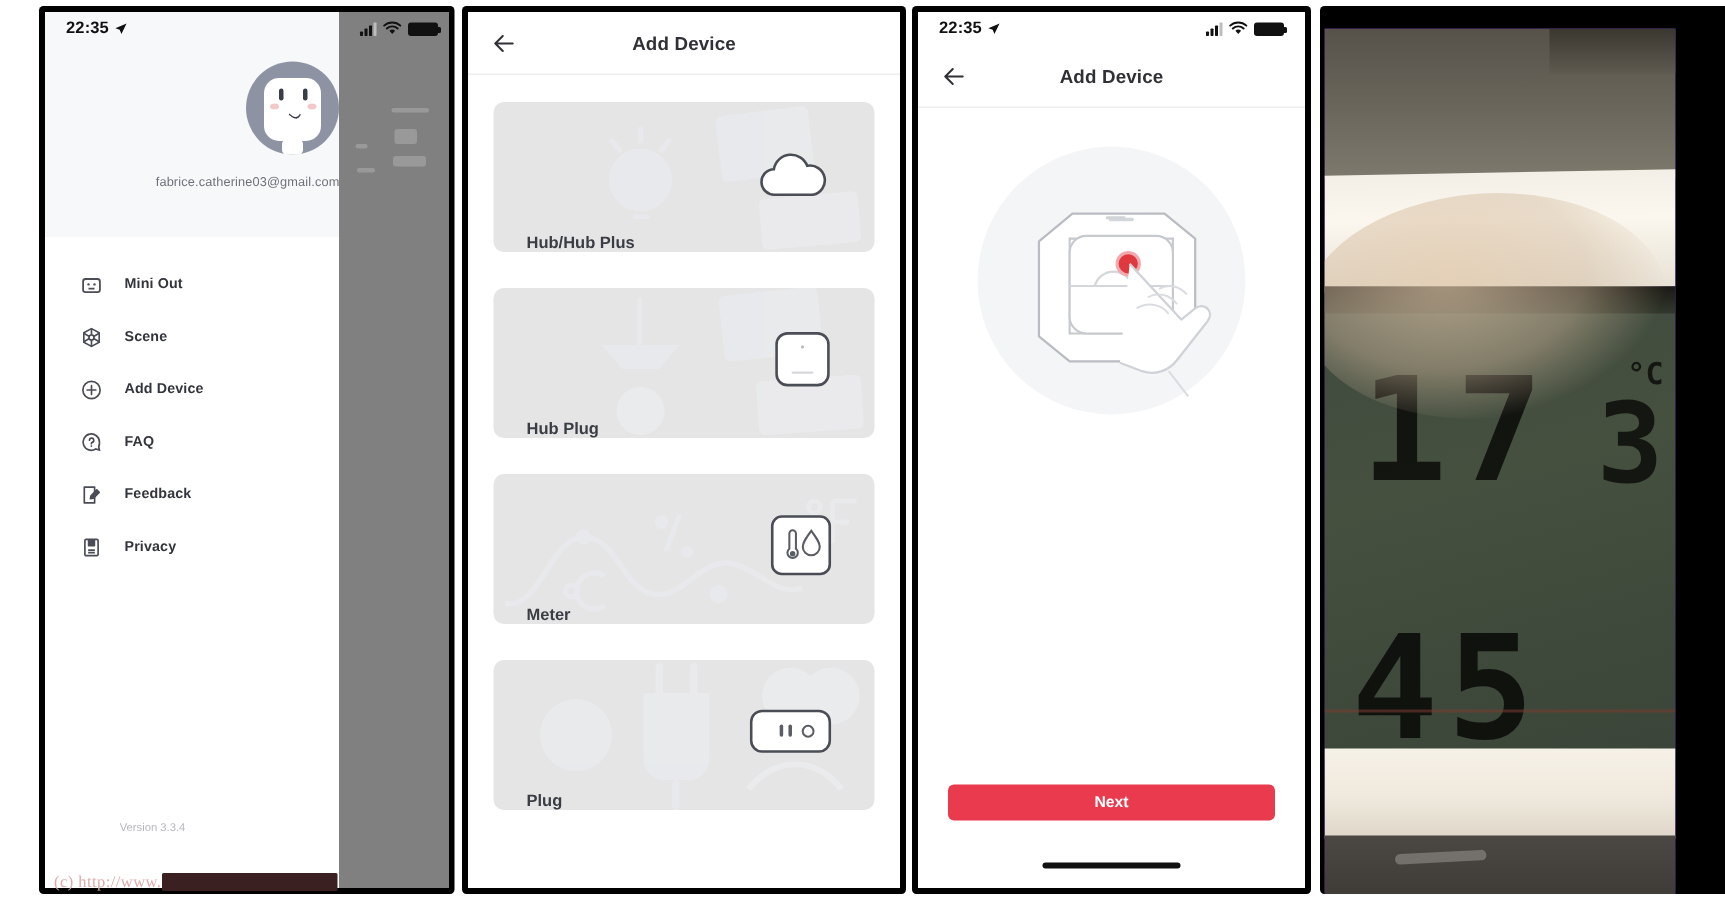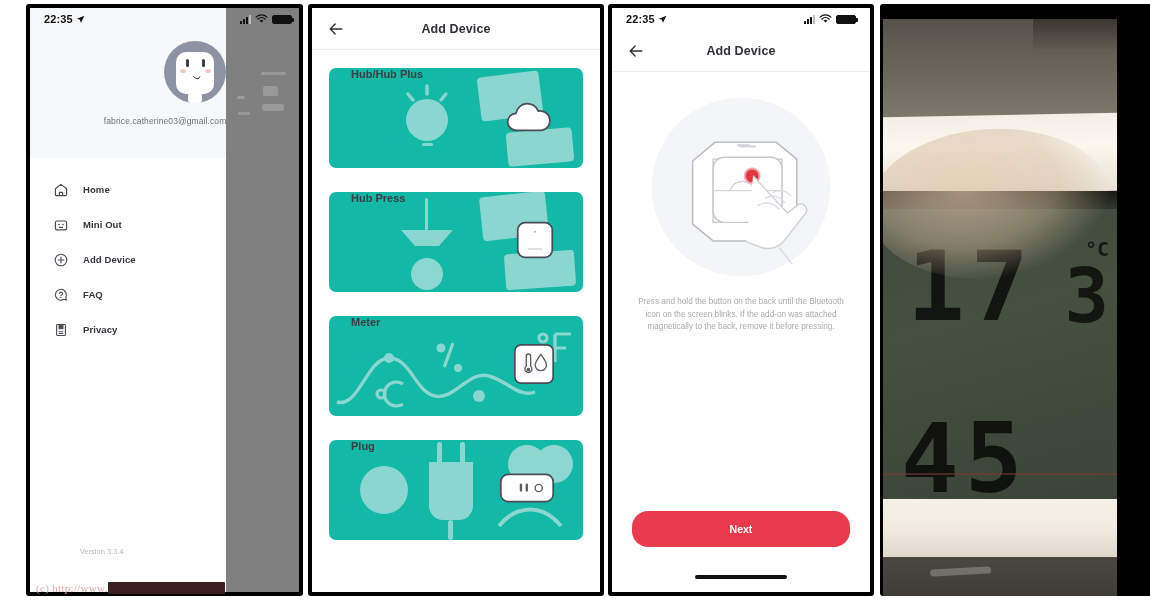--- a/index.html
+++ b/index.html
@@ -146,23 +146,23 @@
   .nav-back {
     position: absolute; left: 14px; top: 50%; transform: translateY(-50%);
     width: 20px; height: 20px; color: #2f3136; cursor: pointer;
   }
   .nav-title {
     width: 100%; text-align: center; font-size: 12.5px;
     font-weight: bold; color: #2f3136; letter-spacing: .1px;
   }
   .cards { padding: 18px 17px 0 17px; }
   .dev-card {
-    position: relative; height: 100px; background: #14b8a6;
+    position: relative; height: 100px; background: #e5e5e5;
     border-radius: 7px; margin-bottom: 24px; overflow: hidden;
-    display: flex; align-items: flex-start; cursor: pointer;
+    display: flex; align-items: flex-end; cursor: pointer;
   }
   .dev-card .dc-label {
     position: relative; z-index: 3; margin-left: 22px;
     font-size: 11px; font-weight: bold; color: #3a3d44;
   }
   .dev-card .dc-art {
     position: absolute; right: 28px; top: 50%; transform: translateY(-50%);
     z-index: 3; color: #4a4d55;
   }
   .dev-card .dc-bg {
@@ -173,21 +173,21 @@
   #p3 { left: 588px; top: 4px; width: 266px; height: 592px; padding: 4px; }
   #p3 .screen { left: 4px; top: 4px; width: 258px; height: 584px; }
   .meter-body { padding-top: 22px; }
   .illus-wrap { display: flex; justify-content: center; }
   .instructions {
     margin: 16px 18px 0 18px; text-align: center;
     font-size: 8.2px; line-height: 1.55; color: #a7aaae;
   }
   .next-btn {
     position: absolute; left: 20px; right: 20px; bottom: 45px;
-    height: 36px; background: #ea3a4e; border-radius: 16px;
+    height: 24px; background: #ea3a4e; border-radius: 4px;
     display: flex; align-items: center; justify-content: center;
     color: #fff; font-size: 10.5px; font-weight: bold; cursor: pointer;
   }
   .home-ind {
     position: absolute; left: 50%; transform: translateX(-50%); bottom: 13px;
     width: 92px; height: 4px; background: #111; border-radius: 3px;
   }
 
   
   #p4 { left: 860px; top: 4px; width: 288px; height: 592px; padding: 3px; }
@@ -310,42 +310,43 @@
             <div class="eye r"></div>
             <div class="cheek l"></div>
             <div class="cheek r"></div>
             <div class="mouth"></div>
           </div>
           <div class="drawer-email">fabrice.catherine03@gmail.com</div>
         </div>
 
         <div class="menu">
 
-          <div class="menu-item">
-            <span class="mi-icon">
-              <svg width="16" height="16" viewBox="0 0 20 20" fill="none" stroke="#4a4d55" stroke-width="1.5" stroke-linejoin="round">
-                <path d="M3 8.5 10 3l7 5.5V16a1 1 0 0 1-1 1H4a1 1 0 0 1-1-1Z"></path>
-                <path d="M8 17v-4h4v4"></path>
-              </svg>
-            </span>
-            <span class="mi-label">Home</span>
-          </div>
 
           <div class="menu-item">
             <span class="mi-icon">
               <svg width="16" height="16" viewBox="0 0 20 20" fill="none" stroke="#4a4d55" stroke-width="1.5">
                 <rect x="3" y="5" width="14" height="11" rx="2"></rect>
                 <circle cx="7.5" cy="9.5" r="1" fill="#4a4d55" stroke="none"></circle>
                 <circle cx="12.5" cy="9.5" r="1" fill="#4a4d55" stroke="none"></circle>
                 <path d="M7.5 13h5"></path>
               </svg>
             </span>
             <span class="mi-label">Mini Out</span>
           </div>
 
+          <div class="menu-item">
+            <span class="mi-icon">
+              <svg width="16" height="16" viewBox="0 0 20 20" fill="none" stroke="#4a4d55" stroke-width="1.4">
+                <path d="M10 2.6 16.4 6v8L10 17.4 3.6 14V6Z"></path>
+                <circle cx="10" cy="10" r="2.1"></circle>
+                <path d="M10 2.6V7.9M10 12.1v5.3M3.6 6.5l4.6 2.6M11.8 10.9l4.6 2.6M16.4 6.5l-4.6 2.6M8.2 10.9l-4.6 2.6"></path>
+              </svg>
+            </span>
+            <span class="mi-label">Scene</span>
+          </div>
 
           <div class="menu-item">
             <span class="mi-icon">
               <svg width="16" height="16" viewBox="0 0 20 20" fill="none" stroke="#4a4d55" stroke-width="1.4">
                 <circle cx="10" cy="10" r="7.2"></circle>
                 <path d="M10 6.4v7.2M6.4 10h7.2" stroke-linecap="round"></path>
               </svg>
             </span>
             <span class="mi-label">Add Device</span>
           </div>
@@ -355,20 +356,29 @@
             <span class="mi-icon">
               <svg width="16" height="16" viewBox="0 0 20 20" fill="none" stroke="#4a4d55" stroke-width="1.4">
                 <path d="M16.6 9.6a6.8 6.8 0 1 0-3.1 5.8l3.1.9-.6-2.9a6.7 6.7 0 0 0 .6-3.8Z"></path>
                 <path d="M8.3 8.1a1.8 1.8 0 1 1 2.3 1.8c-.5.2-.7.6-.7 1.1" stroke-linecap="round"></path>
                 <circle cx="9.9" cy="13" r=".75" fill="#4a4d55" stroke="none"></circle>
               </svg>
             </span>
             <span class="mi-label">FAQ</span>
           </div>
 
+          <div class="menu-item">
+            <span class="mi-icon">
+              <svg width="16" height="16" viewBox="0 0 20 20" fill="none" stroke="#4a4d55" stroke-width="1.4" stroke-linejoin="round">
+                <path d="M4 3.4h8.6v13.2H4Z"></path>
+                <path d="M11.6 12.6 16.4 7.8l-2-2-4.8 4.8-.5 2.5Z" fill="#4a4d55" stroke="#4a4d55"></path>
+              </svg>
+            </span>
+            <span class="mi-label">Feedback</span>
+          </div>
 
           <div class="menu-item">
             <span class="mi-icon">
               <svg width="16" height="16" viewBox="0 0 20 20" fill="none" stroke="#4a4d55" stroke-width="1.4" stroke-linejoin="round">
                 <rect x="4.5" y="3.2" width="11" height="13.6" rx="1"></rect>
                 <path d="M7.6 3.2v5.2h4.8V3.2" fill="#4a4d55"></path>
                 <path d="M7.2 12.2h5.6M7.2 14.3h5.6"></path>
               </svg>
             </span>
             <span class="mi-label">Privacy</span>
@@ -419,21 +429,21 @@
         </div>
 
         <div class="dev-card">
           <svg class="dc-bg" viewBox="0 0 254 100" preserveAspectRatio="none">
             <rect x="152" y="2" width="66" height="44" rx="4" fill="#eceef2" transform="rotate(-6 185 24)"></rect>
             <rect x="176" y="60" width="70" height="36" rx="4" fill="#eeeff3" transform="rotate(-4 211 78)"></rect>
             <path d="M72 38h52l-14 16H86Z" fill="#eceef2"></path>
             <rect x="96" y="6" width="3" height="32" rx="1.5" fill="#eceef2"></rect>
             <circle cx="98" cy="82" r="16" fill="#eff0f3"></circle>
           </svg>
-          <div class="dc-label">Hub Press</div>
+          <div class="dc-label">Hub Plug</div>
           <span class="dc-art">
             <svg width="40" height="40" viewBox="0 0 44 44" fill="#fff" stroke="#4a4d55" stroke-width="1.9">
               <rect x="3" y="3" width="38" height="38" rx="8"></rect>
               <circle cx="22" cy="13" r="1.2" fill="#b9bcc2" stroke="none"></circle>
               <rect x="14" y="31" width="16" height="1.6" rx=".8" fill="#d6d8dc" stroke="none"></rect>
             </svg>
           </span>
         </div>
 
         <div class="dev-card">
@@ -545,21 +555,20 @@
             <circle cx="112" cy="88" r="8" fill="none" stroke="#f2a9ad" stroke-width="2.2"></circle>
 
             <path d="M113 88 150 128l10-8c6-5 14 2 9 9l-22 28c-6 8-16 11-25 8l-16-6" fill="#fff" stroke="#cfd2d7" stroke-width="1.6" stroke-linejoin="round"></path>
             <path d="M118 120c8-5 18-3 23 4" fill="none" stroke="#d9dce0" stroke-width="1.4"></path>
             <path d="M126 112c7-4 16-2 21 5" fill="none" stroke="#d9dce0" stroke-width="1.4"></path>
             <path d="M134 106c7-4 15-2 20 4" fill="none" stroke="#d9dce0" stroke-width="1.4"></path>
             <path d="M141 165l14 18" fill="none" stroke="#d9dce0" stroke-width="1.5"></path>
           </svg>
         </div>
 
-        <div class="instructions">Press and hold the button on the back until the Bluetooth icon on the screen blinks.  If the add-on was attached magnetically to the back, remove it before pressing.</div>
       </div>
 
       <div class="next-btn">Next</div>
       <div class="home-ind"></div>
     </div>
   </div>
 
   <div class="phone" id="p4">
     <div class="screen">
       <div class="photo">

